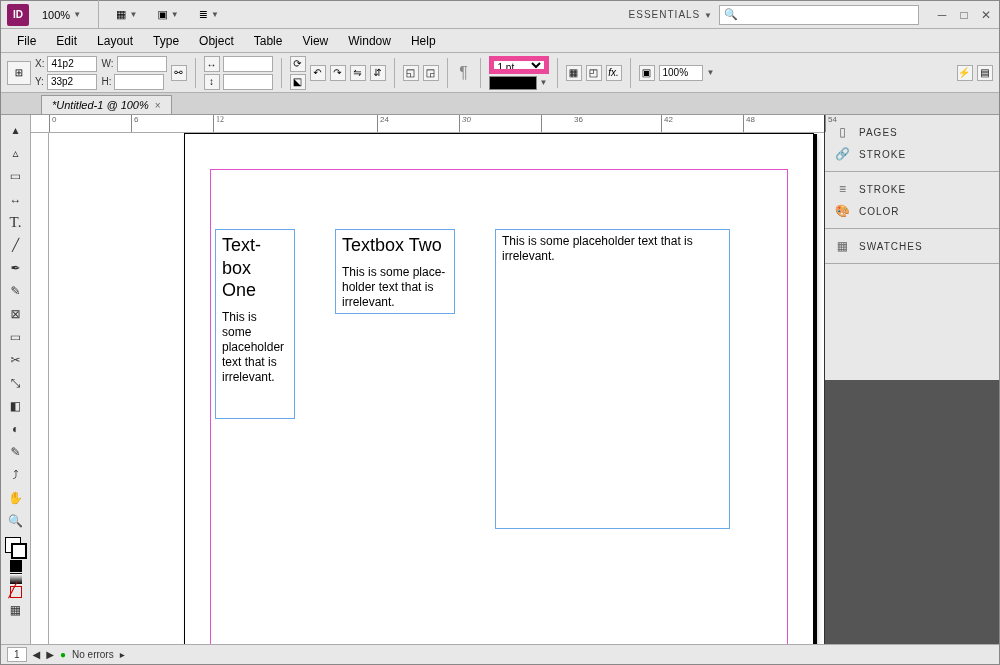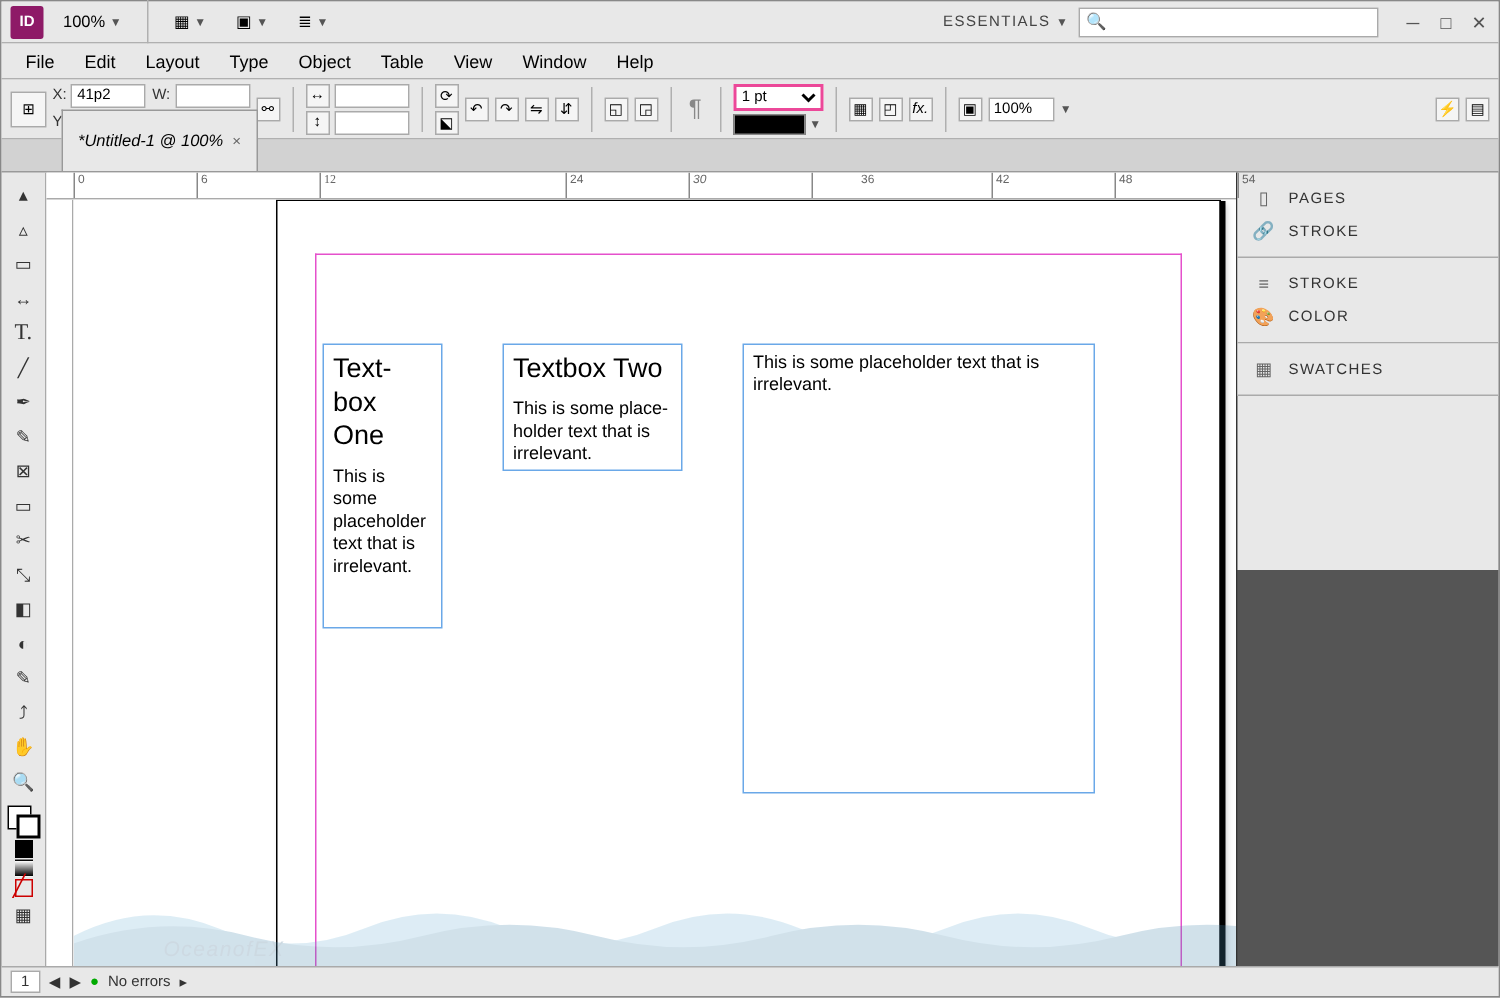--- a/index.html
+++ b/index.html
@@ -25,26 +25,26 @@
 .menu-item { padding: 3px 10px; font-size: 12px; cursor: pointer; }
 
 
 .control-bar { height: 40px; background: #e8e8e8; border-bottom: 1px solid #b0b0b0; display: flex; align-items: center; padding: 0 6px; gap: 4px; font-size: 10px; }
 .ctrl-group { display: flex; flex-direction: column; gap: 2px; }
 .ctrl-row { display: flex; align-items: center; gap: 3px; }
 .ctrl-label { font-size: 10px; color: #333; }
 .ctrl-input { width: 50px; height: 16px; border: 1px solid #aaa; background: #fff; font-size: 10px; padding: 0 3px; }
 .ctrl-icon { width: 16px; height: 16px; border: 1px solid #aaa; background: #f5f5f5; display: flex; align-items: center; justify-content: center; font-size: 10px; cursor: pointer; }
 .ctrl-sep { width: 1px; height: 30px; background: #b0b0b0; margin: 0 4px; }
-.ctrl-dropdown { height: 18px; border: 2px solid #ec4899; background: #fff; font-size: 10px; }
+.ctrl-dropdown { height: 18px; border: 5px solid #ec4899; background: #fff; font-size: 10px; }
 .stroke-swatch { width: 48px; height: 14px; background: #000; border: 1px solid #888; }
 
 
 .doc-tabs { height: 22px; background: #d2d2d2; border-bottom: 1px solid #999; display: flex; align-items: flex-end; padding-left: 40px; }
-.doc-tab { background: #e8e8e8; border: 1px solid #999; border-bottom: none; padding: 14px 10px; font-size: 11px; font-style: italic; display: flex; align-items: center; gap: 6px; cursor: pointer; }
+.doc-tab { background: #e8e8e8; border: 1px solid #999; border-bottom: none; padding: 3px 10px; font-size: 11px; font-style: italic; display: flex; align-items: center; gap: 6px; cursor: pointer; }
 .doc-tab-close { font-size: 10px; cursor: pointer; color: #666; font-style: normal; }
 
 
 .main-area { flex: 1; display: flex; overflow: hidden; }
 
 
 .toolbox { width: 30px; background: #e8e8e8; border-right: 1px solid #aaa; display: flex; flex-direction: column; padding: 4px 2px; gap: 1px; align-items: center; }
 .tool-btn { width: 24px; height: 22px; border: 1px solid transparent; display: flex; align-items: center; justify-content: center; font-size: 12px; cursor: pointer; color: #333; }
 .tool-color-swatch { width: 22px; height: 22px; position: relative; margin-top: 4px; }
 .tool-fill { width: 16px; height: 16px; background: #fff; border: 1px solid #000; position: absolute; top: 0; left: 0; }
@@ -268,27 +268,20 @@
                 </div>
                 <div class="textbox" style="left: 150px; top: 95px; width: 120px; height: 85px;">
                   <h3>Textbox Two</h3>
                   <p>This is some place-holder text that is irrelevant.</p>
                 </div>
                 <div class="textbox" style="left: 310px; top: 95px; width: 235px; height: 300px;">
                   <p>This is some placeholder text that is irrelevant.</p>
                 </div>
               </div>
           </div>
-          <div class="watermark">
-            <svg class="wave" viewBox="0 0 800 50" preserveAspectRatio="none">
-              <path d="M0,30 Q50,5 100,25 T200,25 T300,25 T400,25 T500,25 T600,25 T700,25 T800,25 V50 H0 Z" fill="#7ab8d8"></path>
-              <path d="M0,35 Q60,15 120,30 T240,30 T360,30 T480,30 T600,30 T720,30 T840,30 V50 H0 Z" fill="#4a8ab0"></path>
-            </svg>
-            <div class="watermark-text">OceanofEX</div>
-          </div>
         </div>
       </div>
     </div>
 
     <div class="panels">
       <div class="panels-inner">
         <div class="panel-group">
           <div class="panel-item">
             <span class="panel-icon">▯</span>
             <span>PAGES</span>

